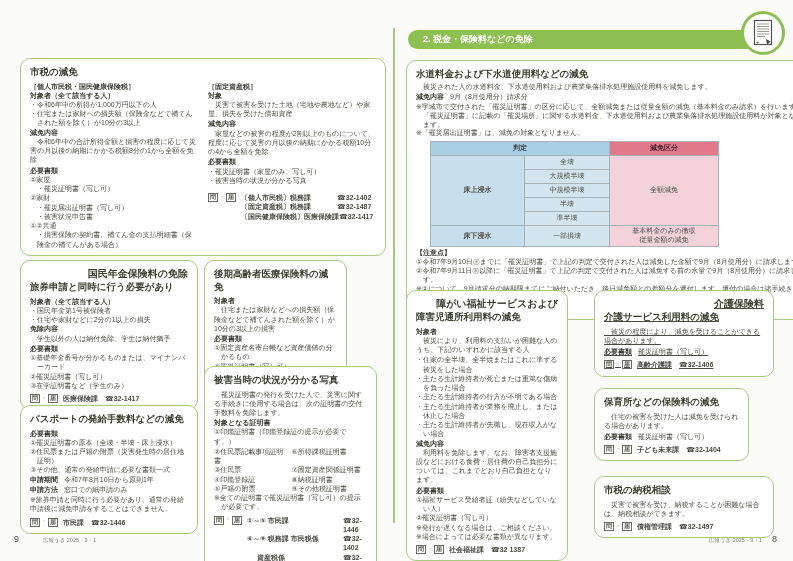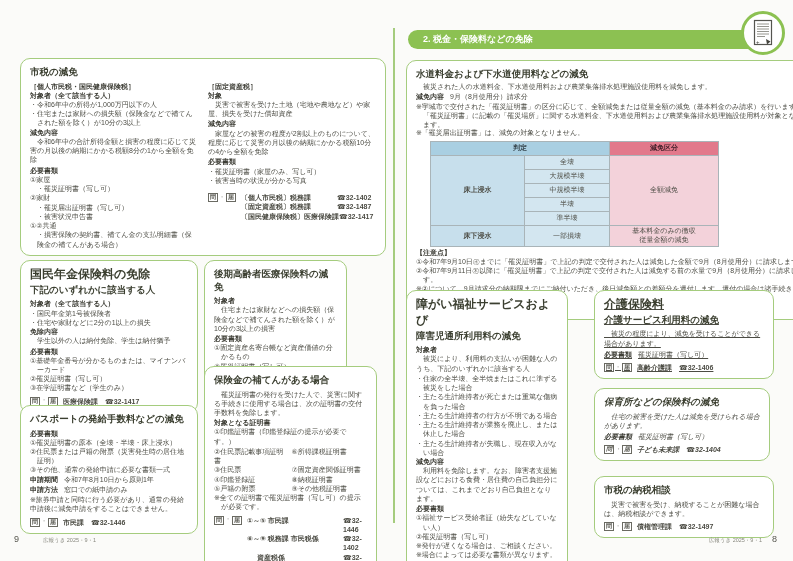--- a/index.html
+++ b/index.html
@@ -12,21 +12,21 @@
   .page{position:absolute;top:0;height:561px;background:#fbfbf9;}
   #page-left{left:0;width:396px;}
   #page-right{left:396px;width:397px;}
   .gutter{position:absolute;left:393px;top:28px;width:2px;height:495px;background:#a5cc7e;}
   .box{
     position:absolute;background:#ffffff;
     border:1.5px solid #a5cc7e;border-radius:10px;
     padding:6px 9px;box-sizing:border-box;
   }
   .title{font-size:9.5px;font-weight:bold;color:#3b3f30;margin:1px 0 3px 0;}
-  .title2{font-size:12px;font-weight:bold;color:#3b3f30;margin:0 0 0 0;}
+  .title2{font-size:10px;font-weight:bold;color:#3b3f30;margin:0 0 0 0;text-align:right;}
   .lbl{font-weight:bold;color:#3f3f37;}
   .tag{font-weight:bold;color:#3f3f37;}
   .para{margin:0 0 1px 0;}
   .hang>div{padding-left:7px;text-indent:-7px;}
   .cols{display:flex;gap:10px;}
   .col{flex:1 1 0;display:flex;flex-direction:column;}
   .contact{display:flex;align-items:flex-start;margin-top:4px;}
   .cicons{display:flex;align-items:center;flex:0 0 auto;margin-right:5px;}
   .cbox{display:inline-block;border:1px solid #6a6a62;color:#55554d;
         font-size:6px;line-height:7px;padding:0 1px;font-weight:bold;}
@@ -129,21 +129,21 @@
             <span class="tl">☎32-1417</span>
           </span>
         </span>
       </div>
     </div>
   </div>
 </div>
 
 <div class="box" style="left:20px;top:260px;width:178px;min-height:136px;">
   <div class="title2">国民年金保険料の免除</div>
-  <div class="title">下記のいずれかに該当する人</div>
+  <div class="title">旅券申請と同時に行う必要があり</div>
   <div class="lbl">対象者（全て該当する人）</div>
   <div class="hang">
       <div>・国民年金第1号被保険者</div>
       <div>・住宅や家財などに2分の1以上の損失</div>
     </div>
   <div class="lbl">免除内容</div>
   <div class="para">　学生以外の人は納付免除、学生は納付猶予</div>
   <div class="lbl">必要書類</div>
   <div class="hang">
       <div>①基礎年金番号が分かるものまたは、マイナンバーカード</div>
@@ -198,21 +198,21 @@
       <span class="cbox">問</span>
       <span class="cdot">・</span>
       <span class="cbox">届</span>
     </span>
     <span class="cname">医療保険課</span>
     <span class="ctel">☎32-1417</span>
   </div>
 </div>
 
 <div class="box" style="left:204px;top:366px;width:173px;min-height:138px;">
-  <div class="title">保険金の補てんがある場合</div>
+  <div class="title">被害当時の状況が分かる写真</div>
   <div class="para">　罹災証明書の発行を受けた人で、災害に関する手続きに使用する場合は、次の証明書の交付手数料を免除します。</div>
   <div class="lbl">対象となる証明書</div>
   <div class="para">①印鑑証明書（印鑑登録証の提示が必要です。）</div>
   <div class="pairs">
     <div>②住民票記載事項証明書</div>
     <div>⑥所得課税証明書</div>
     <div>③住民票</div>
     <div>⑦固定資産関係証明書</div>
     <div>④印鑑登録証</div>
     <div>⑧納税証明書</div>
@@ -363,21 +363,21 @@
     <span class="cicons">
       <span class="cbox">問</span>
       <span class="cdot">・</span>
       <span class="cbox">届</span>
     </span>
     <span class="cname">高齢介護課</span>
     <span class="ctel">☎32-1406</span>
   </div>
 </div>
 
-<div class="box" style="left:594px;top:388px;width:176px;min-height:62px;font-style:italic;">
+<div class="box" style="left:594px;top:388px;width:155px;min-height:62px;">
   <div class="title">保育所などの保険料の減免</div>
   <div class="para">　住宅の被害を受けた人は減免を受けられる場合があります。</div>
   <div class="para mt2"><span class="lbl">必要書類</span><span class="inline-val">罹災証明書（写し可）</span></div>
   <div class="contact">
     <span class="cicons">
       <span class="cbox">問</span>
       <span class="cdot">・</span>
       <span class="cbox">届</span>
     </span>
     <span class="cname">子ども未来課</span>

